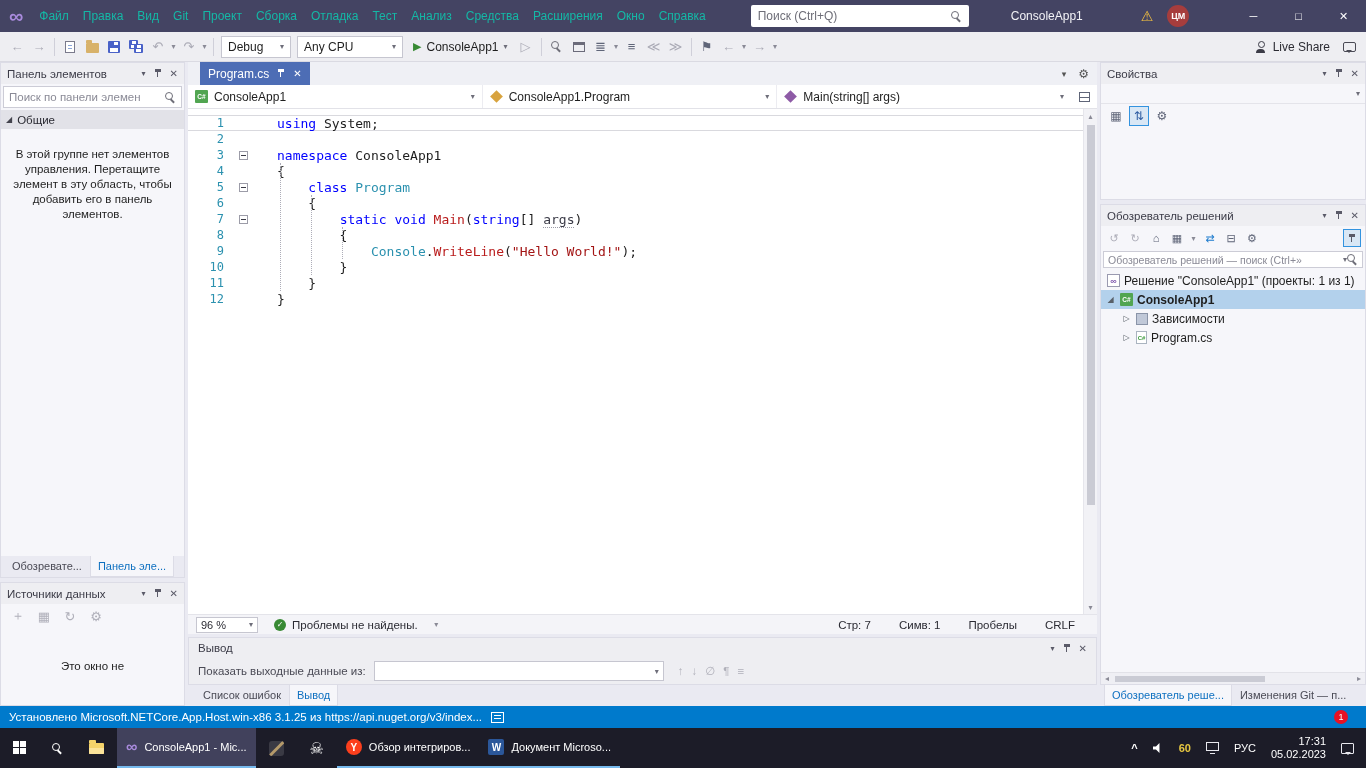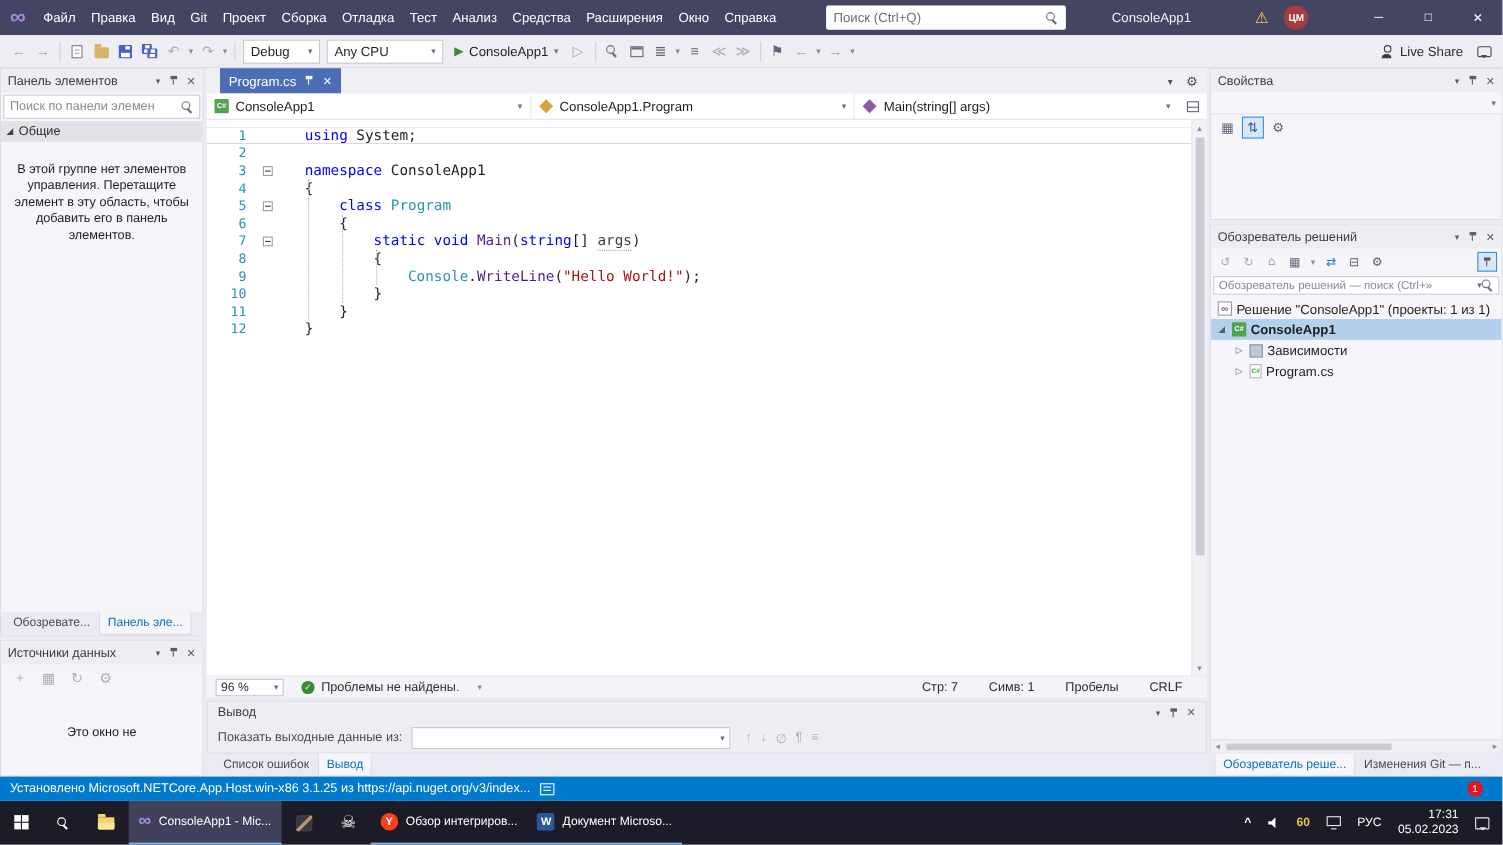--- a/index.html
+++ b/index.html
@@ -3,21 +3,21 @@
 <meta charset="utf-8">
 <style>
   *{box-sizing:border-box;margin:0;padding:0;cursor:default;user-select:none}
   html,body{width:1366px;height:768px;overflow:hidden}
   body{font-family:"Liberation Sans",sans-serif;font-size:12px;background:#EAEAF2;color:#1E1E1E}
 
   
   .titlebar{height:32px;background:#444463;display:flex;align-items:center;color:#fff}
   .vs-logo{font-size:20px;font-weight:bold;color:#A98BDD;padding:0 9px;line-height:32px}
   .menubar{display:flex;height:32px;align-items:center}
-  .menu-item{padding:0 7px;line-height:32px;font-size:12px;color:#ffffff}
+  .menu-item{padding:0 7px;line-height:32px;font-size:12px;color:#14b8a6}
   .tb-search{width:218px;height:22px;background:#fff;border-radius:2px;display:flex;align-items:center;padding:0 7px;color:#6E6E78;margin-left:38px}
   .tb-search .txt{flex:1;font-size:12px;white-space:nowrap;overflow:hidden}
   .tb-title{margin-left:42px;font-size:12px;color:#F2F2F6}
   .warn{margin-left:58px;color:#FFC83D;font-size:14px}
   .avatar{width:22px;height:22px;border-radius:50%;background:#A63D3D;color:#fff;font-size:9px;font-weight:bold;display:flex;align-items:center;justify-content:center;margin-left:14px}
   .win-controls{margin-left:auto;display:flex;height:32px}
   .win-btn{width:45px;height:32px;display:flex;align-items:center;justify-content:center;font-size:11px;color:#fff}
 
   
   .toolbar{height:30px;background:#EEEEF2;display:flex;align-items:center;padding:0 6px;border-bottom:1px solid #DADAE2}
@@ -71,21 +71,21 @@
   .ic-splitv::after{content:"";position:absolute;left:0;right:0;top:4px;height:1px;background:#5F6578}
   .editor{height:505px;background:#fff;display:flex;position:relative;flex:none}
   .code-scroll{flex:1;padding-top:6px;font-family:"DejaVu Sans Mono","Liberation Mono",monospace;font-size:13px;position:relative;overflow:hidden}
   .line{display:flex;height:16px;align-items:center}
   .line.cur{box-shadow:inset 0 1px 0 #D9D9DE, inset 0 -1px 0 #D9D9DE}
   .ln{width:46px;text-align:right;padding-right:10px;color:#2B91AF;font-size:12px;flex:none}
   .fold{width:18px;display:flex;align-items:center;justify-content:center;flex:none}
   .foldbox{width:9px;height:9px;border:1px solid #9C9CA8;background:#fff;position:relative}
   .foldbox::after{content:"";position:absolute;left:1px;top:3px;width:5px;height:1px;background:#3B3B47}
   .ctext{white-space:pre;padding-left:25px}
-  .tok-kw{color:#0000FF}.tok-ty{color:#2B91AF}.tok-me{color:#4c1d95}.tok-st{color:#A31515}.tok-pl{color:#1E1E1E}
+  .tok-kw{color:#0000FF}.tok-ty{color:#2B91AF}.tok-me{color:#b91c1c}.tok-st{color:#A31515}.tok-pl{color:#1E1E1E}
   .tok-pr{color:#3B3B47;border-bottom:1px dotted #9A9AA6}
   .guide{position:absolute;border-left:1px dotted #ADADB8;width:0}
   .vscroll{width:14px;background:#F2F2F6;border-left:1px solid #E6E6EC;display:flex;flex-direction:column;align-items:center;flex:none}
   .vscroll .arr{height:14px;display:flex;align-items:center;justify-content:center;font-size:8px;color:#8A8A96}
   .vthumb{width:8px;height:380px;background:#CACBD4;margin-top:2px}
   .statusstrip{height:20px;background:#F4F4F8;border-top:1px solid #E4E4EA;display:flex;align-items:center;padding:0 8px;font-size:11.5px;color:#2B2B33;flex:none}
   .zoom{width:62px;height:16px;background:#fff;border:1px solid #C6C6D0;display:flex;align-items:center;justify-content:space-between;padding:0 4px;font-size:11px}
   .health{display:flex;align-items:center;gap:6px;margin-left:16px}
   .hdot{width:12px;height:12px;border-radius:50%;background:#388A34;color:#fff;font-size:8px;display:flex;align-items:center;justify-content:center}
   .ss-right{margin-left:auto;display:flex;gap:28px;padding-right:14px}

